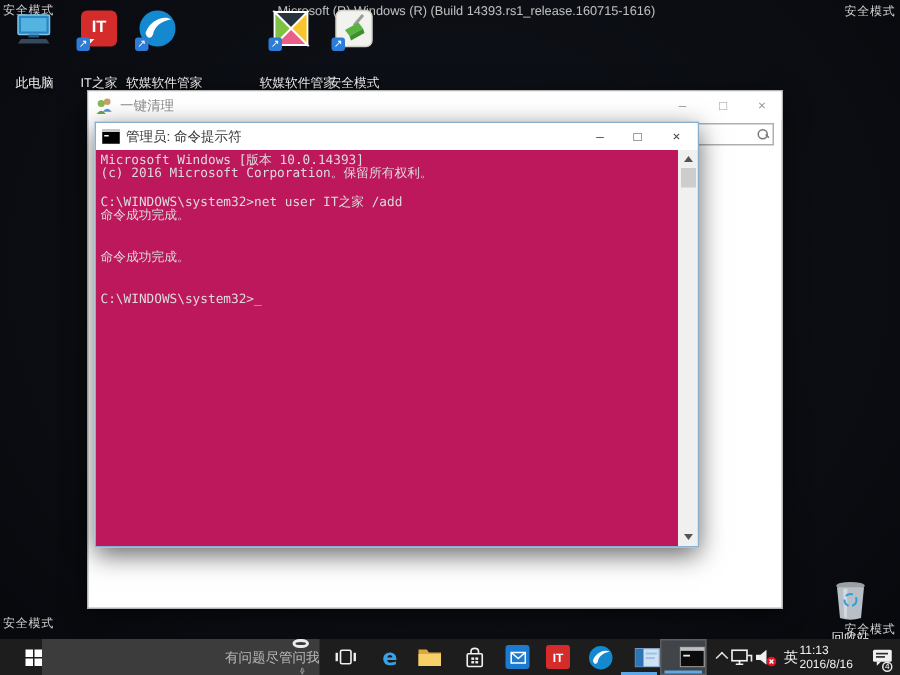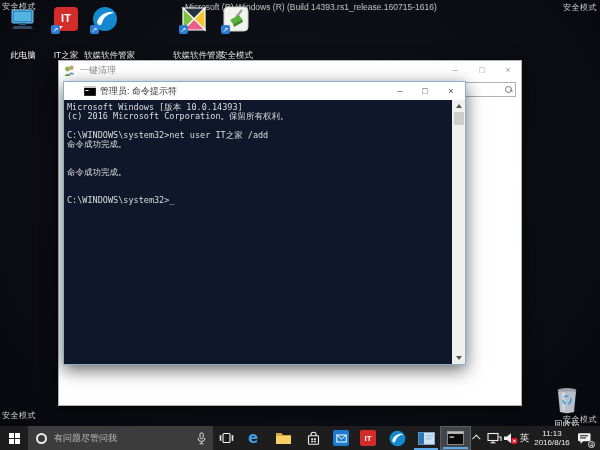--- a/index.html
+++ b/index.html
@@ -31,55 +31,55 @@
   .titlebar .ticon { margin:0 4px 0 4px; }
   .titlebar .ttext { font-size:9px; color:#8a8a8a; }
   .capbtn { position:absolute; top:0; width:20px; height:18px; text-align:center; font-size:9px; line-height:18px; color:#9a9a9a; }
   .accounts .b-min{ left:386px; } .accounts .b-max{ left:413px; } .accounts .b-close{ left:439px; }
   .acc-search { position:absolute; right:5px; top:21px; width:62px; height:15px; border:1px solid #b0b0b0; background:#fff; }
   .mag { position:absolute; right:3px; top:2.5px; width:7px; height:7px; }
   .mag::before{ content:""; position:absolute; left:0; top:0; width:5px; height:5px; border:1.2px solid #777; border-radius:50%; }
   .mag::after{ content:""; position:absolute; left:4.6px; top:4.6px; width:2.6px; height:1.2px; background:#777; transform:rotate(45deg); }
 
   .cmdwin { left:63px; top:81px; width:403px; height:284px; border:1px solid #88afcd; box-shadow:0 5px 16px rgba(0,0,0,.6); }
-  .cmdwin .titlebar{ height:18px;padding-left:16px; }
+  .cmdwin .titlebar{ height:18px; }
   .cmdwin .ttext{ color:#333; }
   .cmdwin .capbtn{ color:#444; }
   .cmdwin .b-min{ left:326px; } .cmdwin .b-max{ left:351px; } .cmdwin .b-close{ left:377px; }
-  .console { position:absolute; left:0; top:18px; right:13px; bottom:0; background:#0f172a; overflow:hidden;
+  .console { position:absolute; left:0; top:18px; right:13px; bottom:0; background:#be185d; overflow:hidden;
     font-family:"DejaVu Sans Mono",monospace; font-size:8.5px; line-height:9.3px; color:#dcdcdc; padding:3px 0 0 3px; }
   .cline { height:9.3px; white-space:pre; }
   .cscroll { position:absolute; top:18px; right:0; bottom:0; width:13px; background:#f0f0f0; }
   .arr { position:absolute; left:3.5px; width:0; height:0; border-left:3px solid transparent; border-right:3px solid transparent; }
   .arr.up { top:4px; border-bottom:4px solid #555; }
   .arr.down { bottom:4px; border-top:4px solid #555; }
   .thumb { position:absolute; left:1.5px; top:12px; width:10px; height:13px; background:#cdcdcd; }
 
   
   .taskbar { position:absolute; left:0; top:426px; width:600px; height:24px; background:#1d1d1d; display:block; }
-  .tb { position:absolute; top:0; height:24px; display:flex; align-items:center; justify-content:center; }
+  .tb { position:absolute; top:0; height:24px; display:flex; align-items:flex-end; justify-content:center;flex-direction:column; }
   .startbtn { left:0; width:28px; }
   .winlogo { display:grid; grid-template-columns:5px 5px; grid-template-rows:5px 5px; gap:1px; }
   .winlogo span{ background:#fff; }
   .tsearch { left:28px; width:185px; background:#3c3c3c; justify-content:flex-start; }
   .cortana { width:11px; height:11px; border:2px solid #ececec; border-radius:50%; margin:0 7px 0 8px; }
   .tsearch .ph { font-size:9px; color:#b9b9b9; flex:1; }
   .tsearch .micwrap{ margin-right:7px; }
   .tbtn24 { width:24px; }
   .edge-e { font-size:15px; font-weight:bold; color:#3aa0e8; font-family:"DejaVu Sans",sans-serif; }
   .tile16 { width:16px; height:16px; border-radius:2px; display:flex; align-items:center; justify-content:center; }
   .ithome-tile { background:#d42b2b; color:#fff; font-size:8px; font-weight:bold; }
   .runbar { position:absolute; left:2px; right:2px; bottom:0; height:2px; background:#5ca8e8; }
   .mofang-btn { left:412px; width:28px; }
   .cmd-btn { left:440px; width:31px; background:#41454a; border:1px solid #5a5e63; }
   .tray-chev { left:469px; width:16px; }
   .chev { width:6px; height:6px; border-left:1.5px solid #e8e8e8; border-top:1.5px solid #e8e8e8; transform:rotate(45deg) translateY(1px); }
   .tray-net { left:486px; width:16px; } .tray-vol { left:502px; width:16px; }
   .tray-ime { left:517px; width:15px; color:#f0f0f0; font-size:9.5px; }
-  .clock { left:533px; width:38px; flex-direction:column; justify-content:center; color:#f0f0f0; font-size:8px; line-height:9px; text-align:right; align-items:center; }
+  .clock { left:533px; width:38px; flex-direction:column; justify-content:center; color:#f0f0f0; font-size:8px; line-height:9px; text-align:right; align-items:flex-start; }
   .tray-ac { left:572px; width:24px; }
   .badge { position:absolute; right:1px; bottom:2px; width:7px; height:7px; background:#1f1f1f; border:.8px solid #e8e8e8; border-radius:50%; color:#fff; font-size:5.5px; line-height:6.5px; text-align:center; }
 </style>
 </head>
 <body>
 
 <div class="screen">
 
   <div class="safe tl">安全模式</div>
   <div class="safe tr">安全模式</div>

